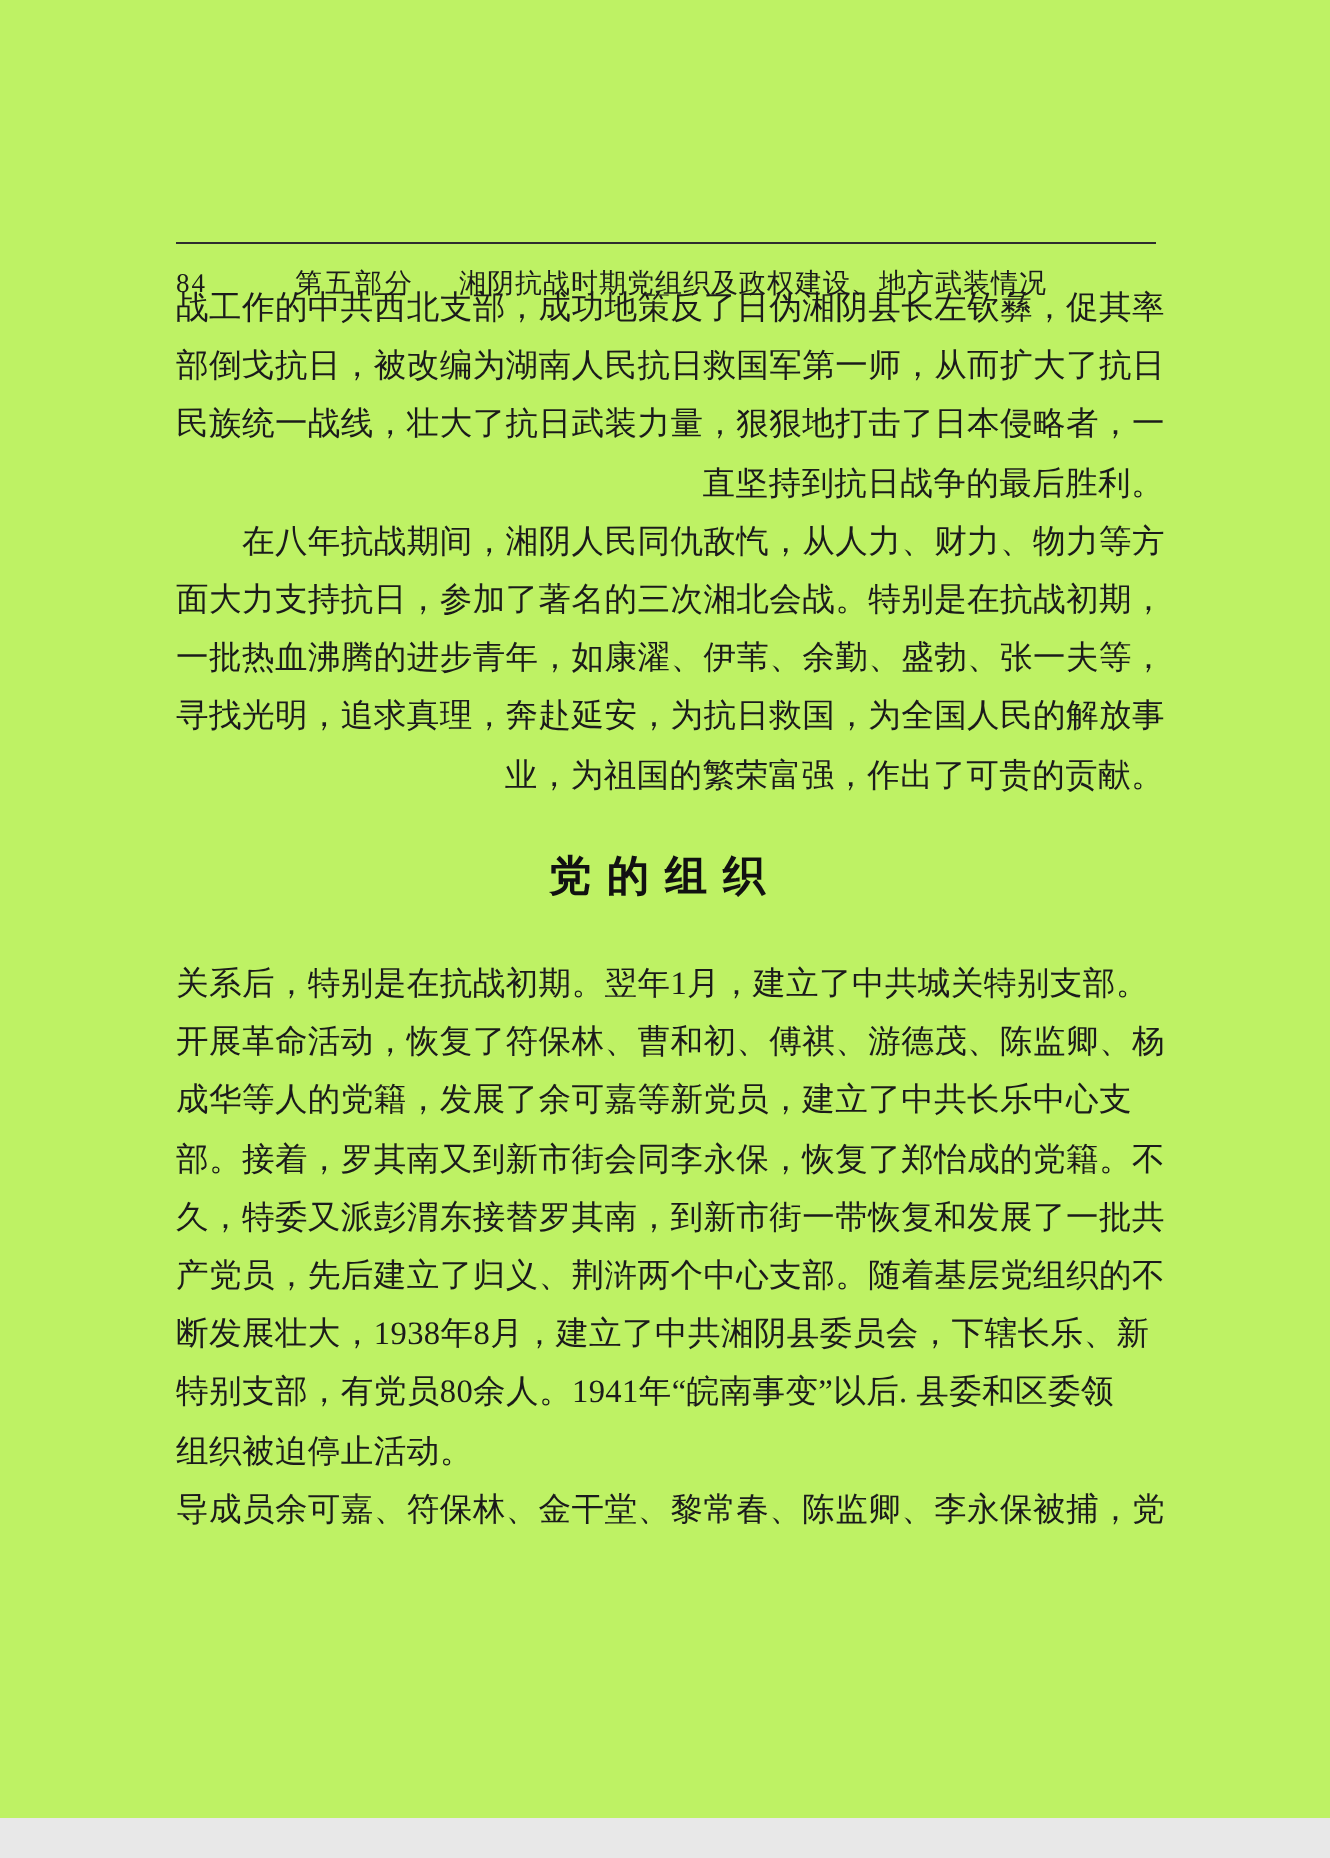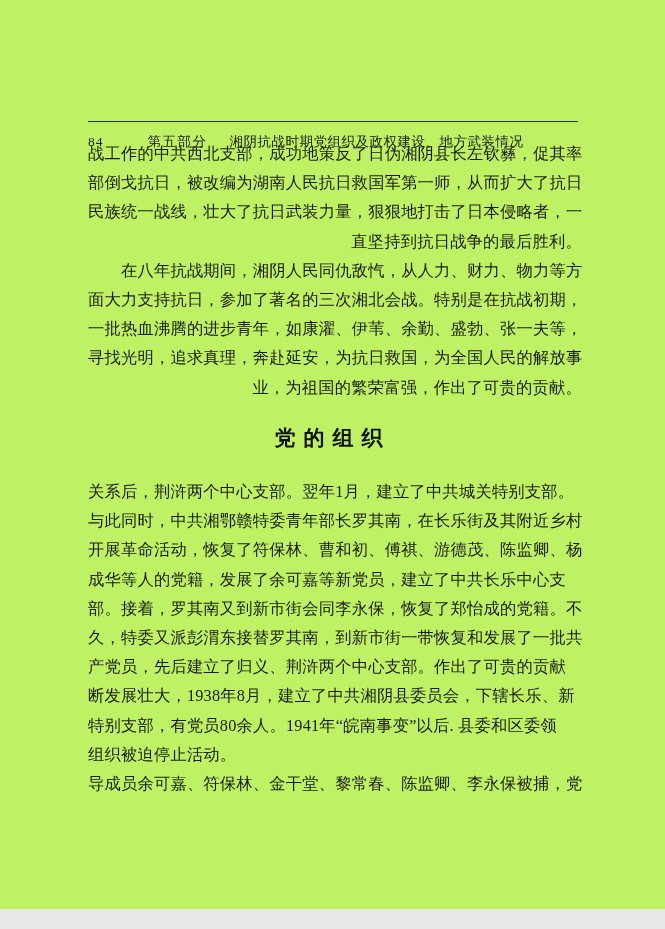--- a/index.html
+++ b/index.html
@@ -96,26 +96,25 @@
       <div class="line">　　在八年抗战期间，湘阴人民同仇敌忾，从人力、财力、物力等方</div>
       <div class="line">面大力支持抗日，参加了著名的三次湘北会战。特别是在抗战初期，</div>
       <div class="line">一批热血沸腾的进步青年，如康濯、伊苇、余勤、盛勃、张一夫等，</div>
       <div class="line">寻找光明，追求真理，奔赴延安，为抗日救国，为全国人民的解放事</div>
       <div class="line">业，为祖国的繁荣富强，作出了可贵的贡献。</div>
     </div>
 
   <div class="section-heading">党的组织</div>
 
   <div class="text-block" id="block-2">
-      <div class="line">关系后，荆浒两个中心支部。翌年1月，建立了中共城关特别支部。</div>
-      <div class="line">与此同时，中共湘鄂赣特委青年部长罗其南，在长乐街及其附近乡村</div>
+      <div class="line">关系后，特别是在抗战初期。翌年1月，建立了中共城关特别支部。</div>
       <div class="line">开展革命活动，恢复了符保林、曹和初、傅祺、游德茂、陈监卿、杨</div>
       <div class="line">成华等人的党籍，发展了余可嘉等新党员，建立了中共长乐中心支</div>
       <div class="line">部。接着，罗其南又到新市街会同李永保，恢复了郑怡成的党籍。不</div>
       <div class="line">久，特委又派彭渭东接替罗其南，到新市街一带恢复和发展了一批共</div>
-      <div class="line">产党员，先后建立了归义、荆浒两个中心支部。作出了可贵的贡献</div>
+      <div class="line">产党员，先后建立了归义、荆浒两个中心支部。随着基层党组织的不</div>
       <div class="line">断发展壮大，1938年8月，建立了中共湘阴县委员会，下辖长乐、新</div>
       <div class="line">特别支部，有党员80余人。1941年“皖南事变”以后. 县委和区委领</div>
       <div class="line">组织被迫停止活动。</div>
       <div class="line">导成员余可嘉、符保林、金干堂、黎常春、陈监卿、李永保被捕，党</div>
     </div>
 
 </div>
 
 </body></html>

